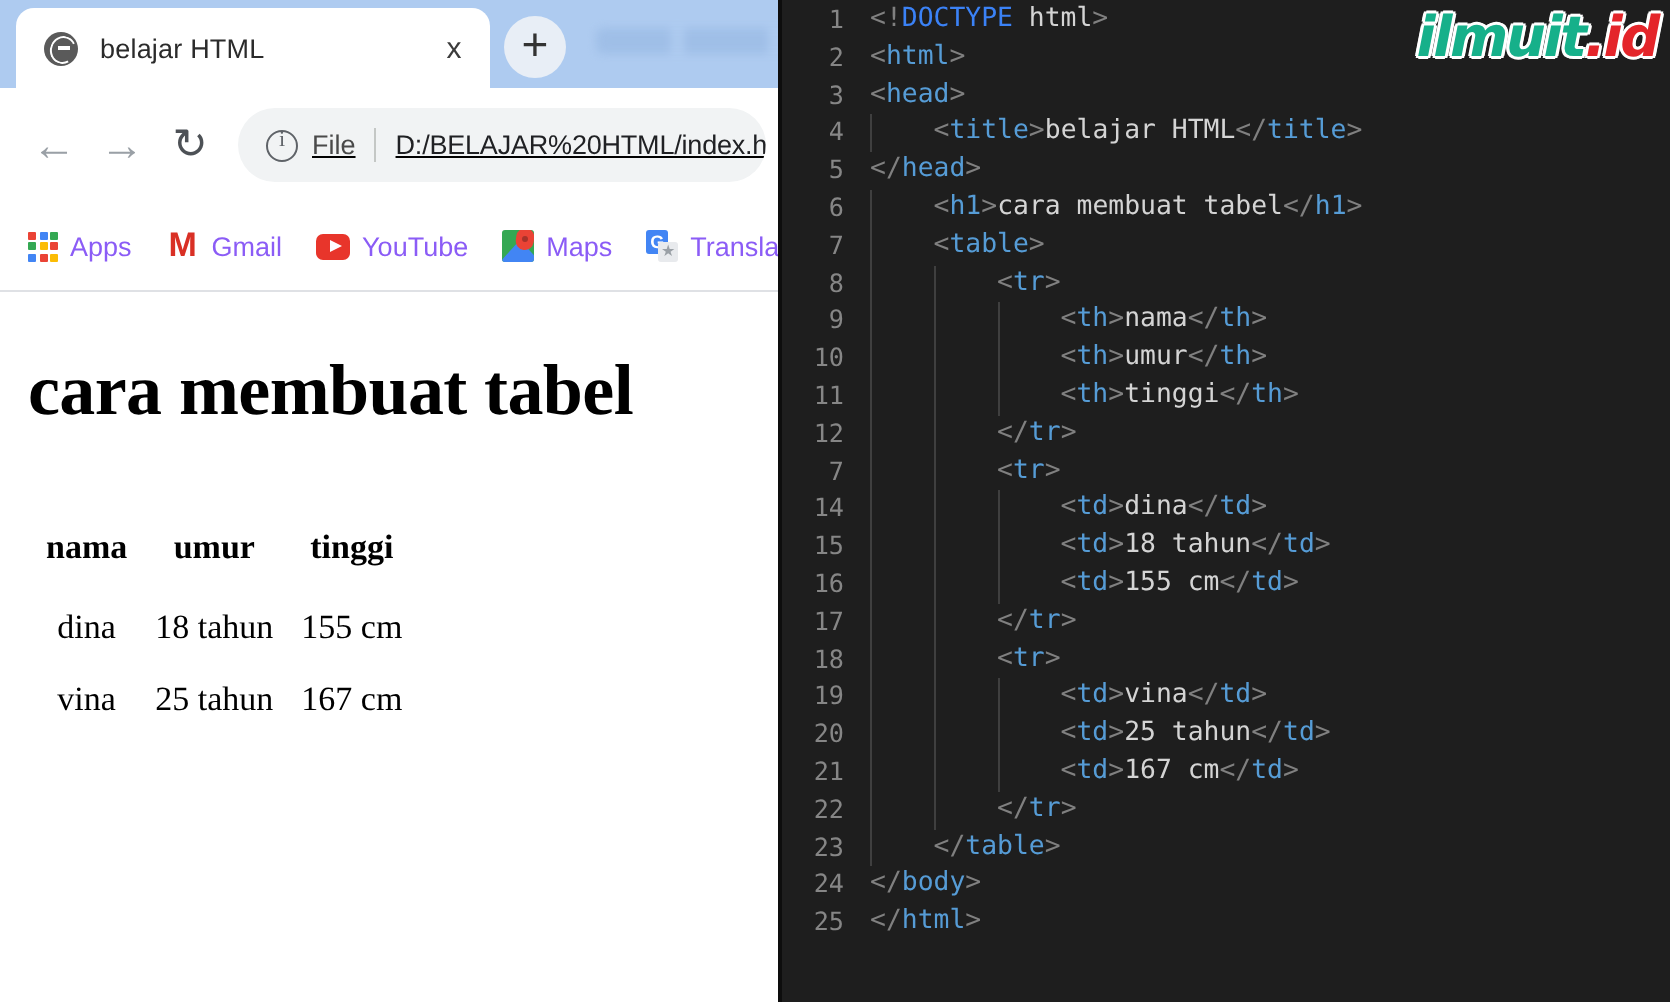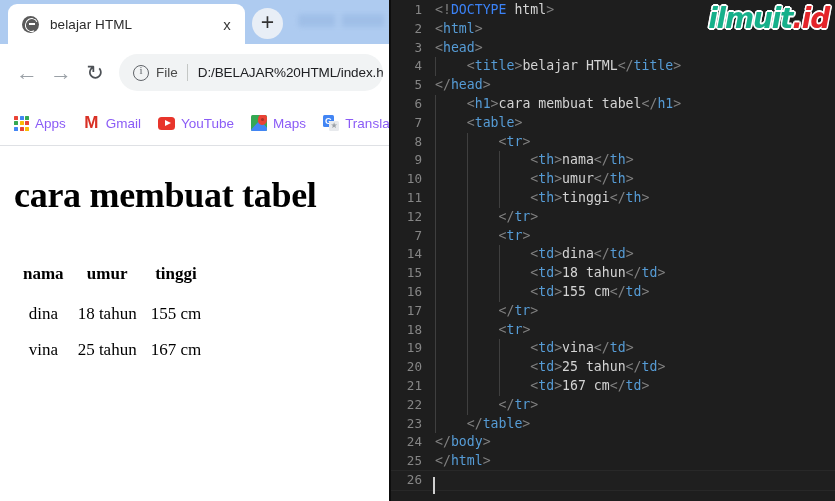--- a/index.html
+++ b/index.html
@@ -122,20 +122,21 @@
   .omnibox {
     flex: 1;
     height: 37px;
     margin-left: 7px;
     background: #f1f3f4;
     border-radius: 19px;
     display: flex;
     align-items: center;
     padding: 0 14px;
     overflow: hidden;
+    text-decoration: underline;
   }
   .info-icon {
     width: 16px; height: 16px;
     flex: 0 0 16px;
     border: 1.4px solid #5f6368;
     border-radius: 50%;
     position: relative;
     margin-right: 7px;
   }
   .info-icon::before {
@@ -472,17 +473,16 @@
         <div class="code-line"><div class="ln">16</div><span class="indent" style="left: 44px;"></span><span class="indent" style="left: 75.76px;"></span><span class="indent" style="left: 107.52px;"></span><div class="code-text"><span class="tx">            </span><span class="b">&lt;</span><span class="t">td</span><span class="b">&gt;</span><span class="tx">155 cm</span><span class="b">&lt;/</span><span class="t">td</span><span class="b">&gt;</span></div></div>
         <div class="code-line"><div class="ln">17</div><span class="indent" style="left: 44px;"></span><span class="indent" style="left: 75.76px;"></span><div class="code-text"><span class="tx">        </span><span class="b">&lt;/</span><span class="t">tr</span><span class="b">&gt;</span></div></div>
         <div class="code-line"><div class="ln">18</div><span class="indent" style="left: 44px;"></span><span class="indent" style="left: 75.76px;"></span><div class="code-text"><span class="tx">        </span><span class="b">&lt;</span><span class="t">tr</span><span class="b">&gt;</span></div></div>
         <div class="code-line"><div class="ln">19</div><span class="indent" style="left: 44px;"></span><span class="indent" style="left: 75.76px;"></span><span class="indent" style="left: 107.52px;"></span><div class="code-text"><span class="tx">            </span><span class="b">&lt;</span><span class="t">td</span><span class="b">&gt;</span><span class="tx">vina</span><span class="b">&lt;/</span><span class="t">td</span><span class="b">&gt;</span></div></div>
         <div class="code-line"><div class="ln">20</div><span class="indent" style="left: 44px;"></span><span class="indent" style="left: 75.76px;"></span><span class="indent" style="left: 107.52px;"></span><div class="code-text"><span class="tx">            </span><span class="b">&lt;</span><span class="t">td</span><span class="b">&gt;</span><span class="tx">25 tahun</span><span class="b">&lt;/</span><span class="t">td</span><span class="b">&gt;</span></div></div>
         <div class="code-line"><div class="ln">21</div><span class="indent" style="left: 44px;"></span><span class="indent" style="left: 75.76px;"></span><span class="indent" style="left: 107.52px;"></span><div class="code-text"><span class="tx">            </span><span class="b">&lt;</span><span class="t">td</span><span class="b">&gt;</span><span class="tx">167 cm</span><span class="b">&lt;/</span><span class="t">td</span><span class="b">&gt;</span></div></div>
         <div class="code-line"><div class="ln">22</div><span class="indent" style="left: 44px;"></span><span class="indent" style="left: 75.76px;"></span><div class="code-text"><span class="tx">        </span><span class="b">&lt;/</span><span class="t">tr</span><span class="b">&gt;</span></div></div>
         <div class="code-line"><div class="ln">23</div><span class="indent" style="left: 44px;"></span><div class="code-text"><span class="tx">    </span><span class="b">&lt;/</span><span class="t">table</span><span class="b">&gt;</span></div></div>
         <div class="code-line"><div class="ln">24</div><div class="code-text"><span class="b">&lt;/</span><span class="t">body</span><span class="b">&gt;</span></div></div>
         <div class="code-line"><div class="ln">25</div><div class="code-text"><span class="b">&lt;/</span><span class="t">html</span><span class="b">&gt;</span></div></div>
-        <div class="code-line active"><div class="ln">26</div><div class="code-text"></div></div>
       </div>
   </div>
 
 </div>
 
 </body></html>

